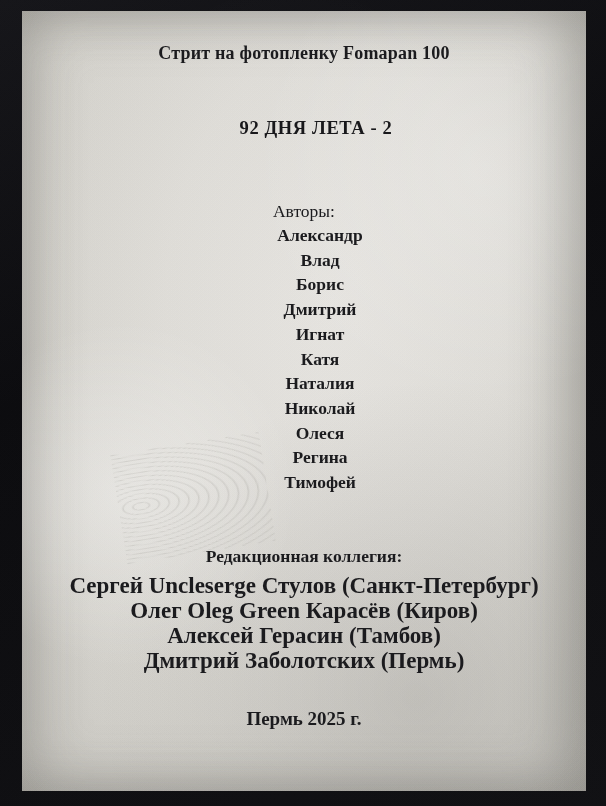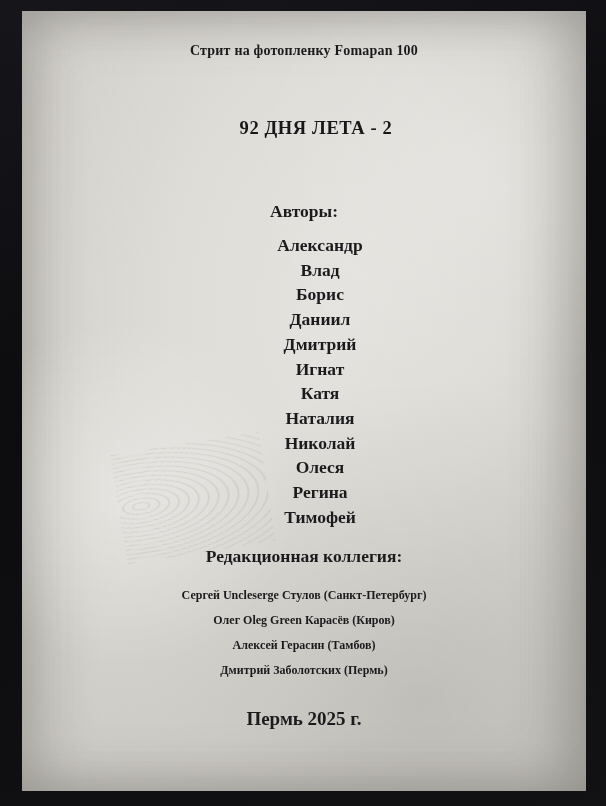--- a/index.html
+++ b/index.html
@@ -91,21 +91,21 @@
     height: 100%;
     color: #17171a;
     text-align: center;
   }
 
   .header-line {
     position: absolute;
     top: 32px;
     left: 0;
     right: 0;
-    font-size: 14px;
+    font-size: 18px;
     font-weight: 700;
     letter-spacing: 0.2px;
     color: #1b1b1e;
   }
 
   .doc-title {
     position: absolute;
     top: 107px;
     left: 0;
     right: 0;
@@ -117,46 +117,46 @@
   }
 
   .authors-block {
     position: absolute;
     top: 190px;
     left: 0;
     right: 0;
   }
   .authors-heading {
     font-size: 17.5px;
-    font-weight: 700;
-    margin-bottom: 11px;
+    font-weight: 400;
+    margin-bottom: 1px;
     color: #1b1b1e;
   }
   .author-item {
     font-size: 17.5px;
     font-weight: 700;
     line-height: 24.7px;
     color: #1b1b1e;
     padding-left: 32px;
   }
 
   .board-block {
     position: absolute;
     top: 535px;
     left: 0;
     right: 0;
   }
   .board-heading {
     font-size: 17.5px;
     font-weight: 700;
-    margin-bottom: 16px;
+    margin-bottom: 6px;
     color: #1b1b1e;
   }
   .board-item {
-    font-size: 12px;
+    font-size: 23px;
     font-weight: 700;
     line-height: 25px;
     color: #1b1b1e;
     text-align: center;
   }
 
   .imprint {
     position: absolute;
     top: 697px;
     left: 0;
@@ -177,21 +177,20 @@
 
       <div class="header-line">Стрит на фотопленку Fomapan 100</div>
 
       <div class="doc-title">92 ДНЯ ЛЕТА - 2</div>
 
       <div class="authors-block">
         <div class="authors-heading">Авторы:</div>
         <div class="author-item">Александр</div>
         <div class="author-item">Влад</div>
         <div class="author-item">Борис</div>
-        <div class="author-item">Даниил</div>
         <div class="author-item">Дмитрий</div>
         <div class="author-item">Игнат</div>
         <div class="author-item">Катя</div>
         <div class="author-item">Наталия</div>
         <div class="author-item">Николай</div>
         <div class="author-item">Олеся</div>
         <div class="author-item">Регина</div>
         <div class="author-item">Тимофей</div>
       </div>
 

